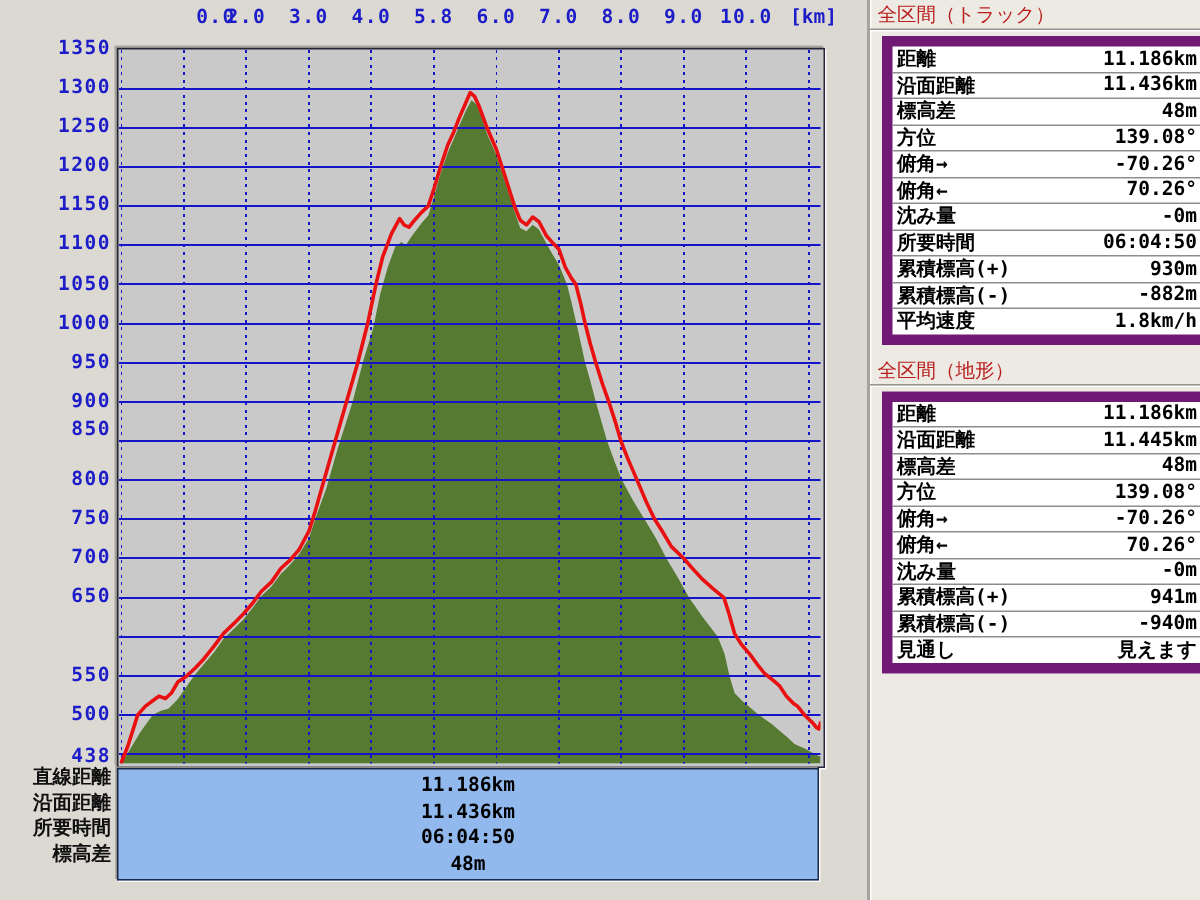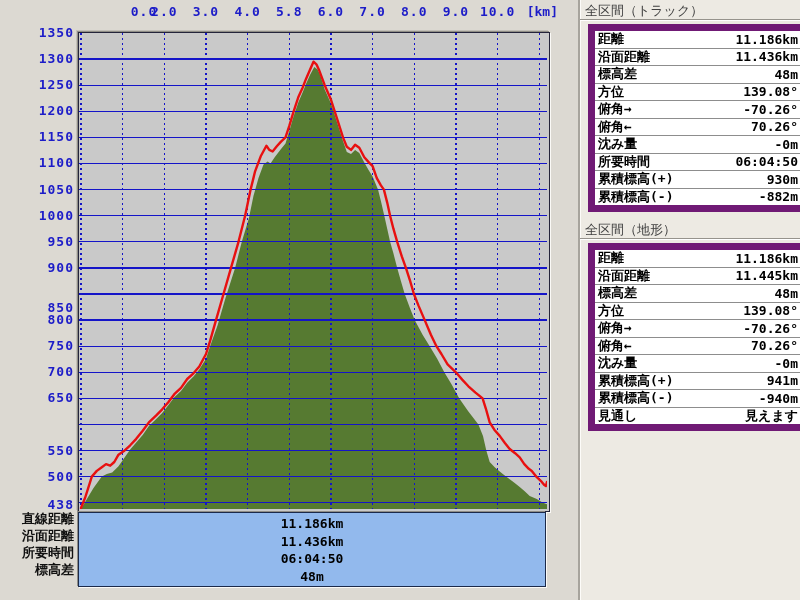--- a/index.html
+++ b/index.html
@@ -52,21 +52,21 @@
   .info-line{height:17.5px;line-height:17.5px;}
 
   
   .stats-pane{
     position:absolute;left:578px;top:0;width:222px;height:600px;
     background:#edeae3;border-left:2px solid #a7a49d;
     box-shadow:inset 1px 0 0 #fdfcf9;
     box-sizing:border-box;
   }
   .panel-title{
-    font-size:13px;color:#404040;font-weight:normal;
+    font-size:13px;color:#b91c1c;font-weight:normal;
     padding:3px 2px 1px 5px;margin:0 0 0 0;
     border-bottom:1px solid #96938c;
     box-shadow:0 1px 0 #ffffff;
     height:15px;line-height:15px;
   }
   .stat-table{
     width:206px;margin:4px 0 7px 8px;background:#ffffff;
     border:7px solid #701a75;
   }
   .stat-row{
@@ -105,21 +105,21 @@
     <span class="ytick" style="top: 25px;">1350</span>
         <span class="ytick" style="top: 51.0965px;">1300</span>
         <span class="ytick" style="top: 77.193px;">1250</span>
         <span class="ytick" style="top: 103.289px;">1200</span>
         <span class="ytick" style="top: 129.386px;">1150</span>
         <span class="ytick" style="top: 155.482px;">1100</span>
         <span class="ytick" style="top: 181.579px;">1050</span>
         <span class="ytick" style="top: 207.675px;">1000</span>
         <span class="ytick" style="top: 233.772px;">950</span>
         <span class="ytick" style="top: 259.868px;">900</span>
-        <span class="ytick" style="top: 300px;">850</span>
+        <span class="ytick" style="top: 279px;">850</span>
         <span class="ytick" style="top: 312.061px;">800</span>
         <span class="ytick" style="top: 338.158px;">750</span>
         <span class="ytick" style="top: 364.254px;">700</span>
         <span class="ytick" style="top: 390.351px;">650</span>
         <span class="ytick" style="top: 416.447px; padding-left: 44px;">600</span>
         <span class="ytick" style="top: 442.544px;">550</span>
         <span class="ytick" style="top: 468.64px;">500</span>
         <span class="ytick ytick-min" style="top: 497px;">438</span>
       </div>
 
@@ -217,20 +217,24 @@
           <span class="stat-value">06:04:50</span>
         </div>
         <div class="stat-row">
           <span class="stat-label">累積標高(+)</span>
           <span class="stat-value">930m</span>
         </div>
         <div class="stat-row">
           <span class="stat-label">累積標高(-)</span>
           <span class="stat-value">-882m</span>
         </div>
+        <div class="stat-row">
+          <span class="stat-label">平均速度</span>
+          <span class="stat-value">1.8km/h</span>
+        </div>
       </div>
       <div class="panel-title">全区間（地形）</div>
       <div class="stat-table">
         <div class="stat-row">
           <span class="stat-label">距離</span>
           <span class="stat-value">11.186km</span>
         </div>
         <div class="stat-row">
           <span class="stat-label">沿面距離</span>
           <span class="stat-value">11.445km</span>

